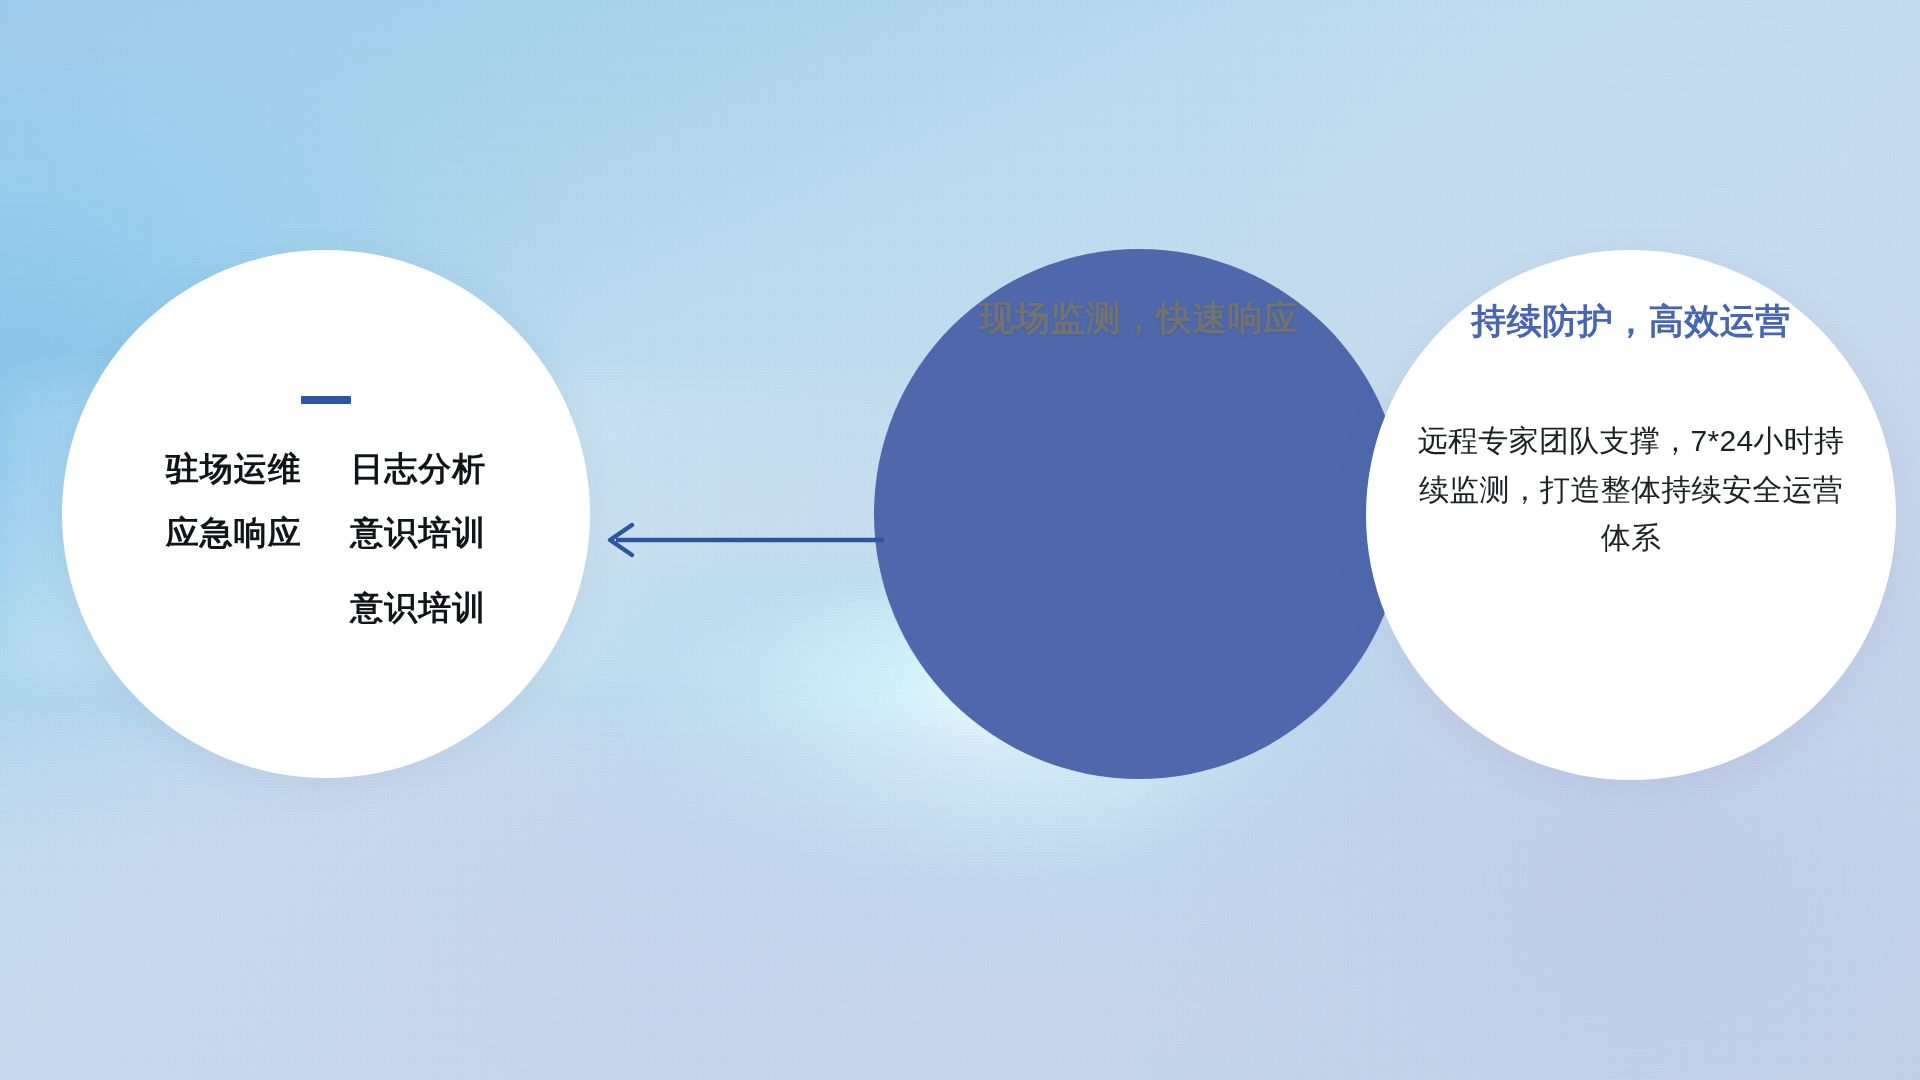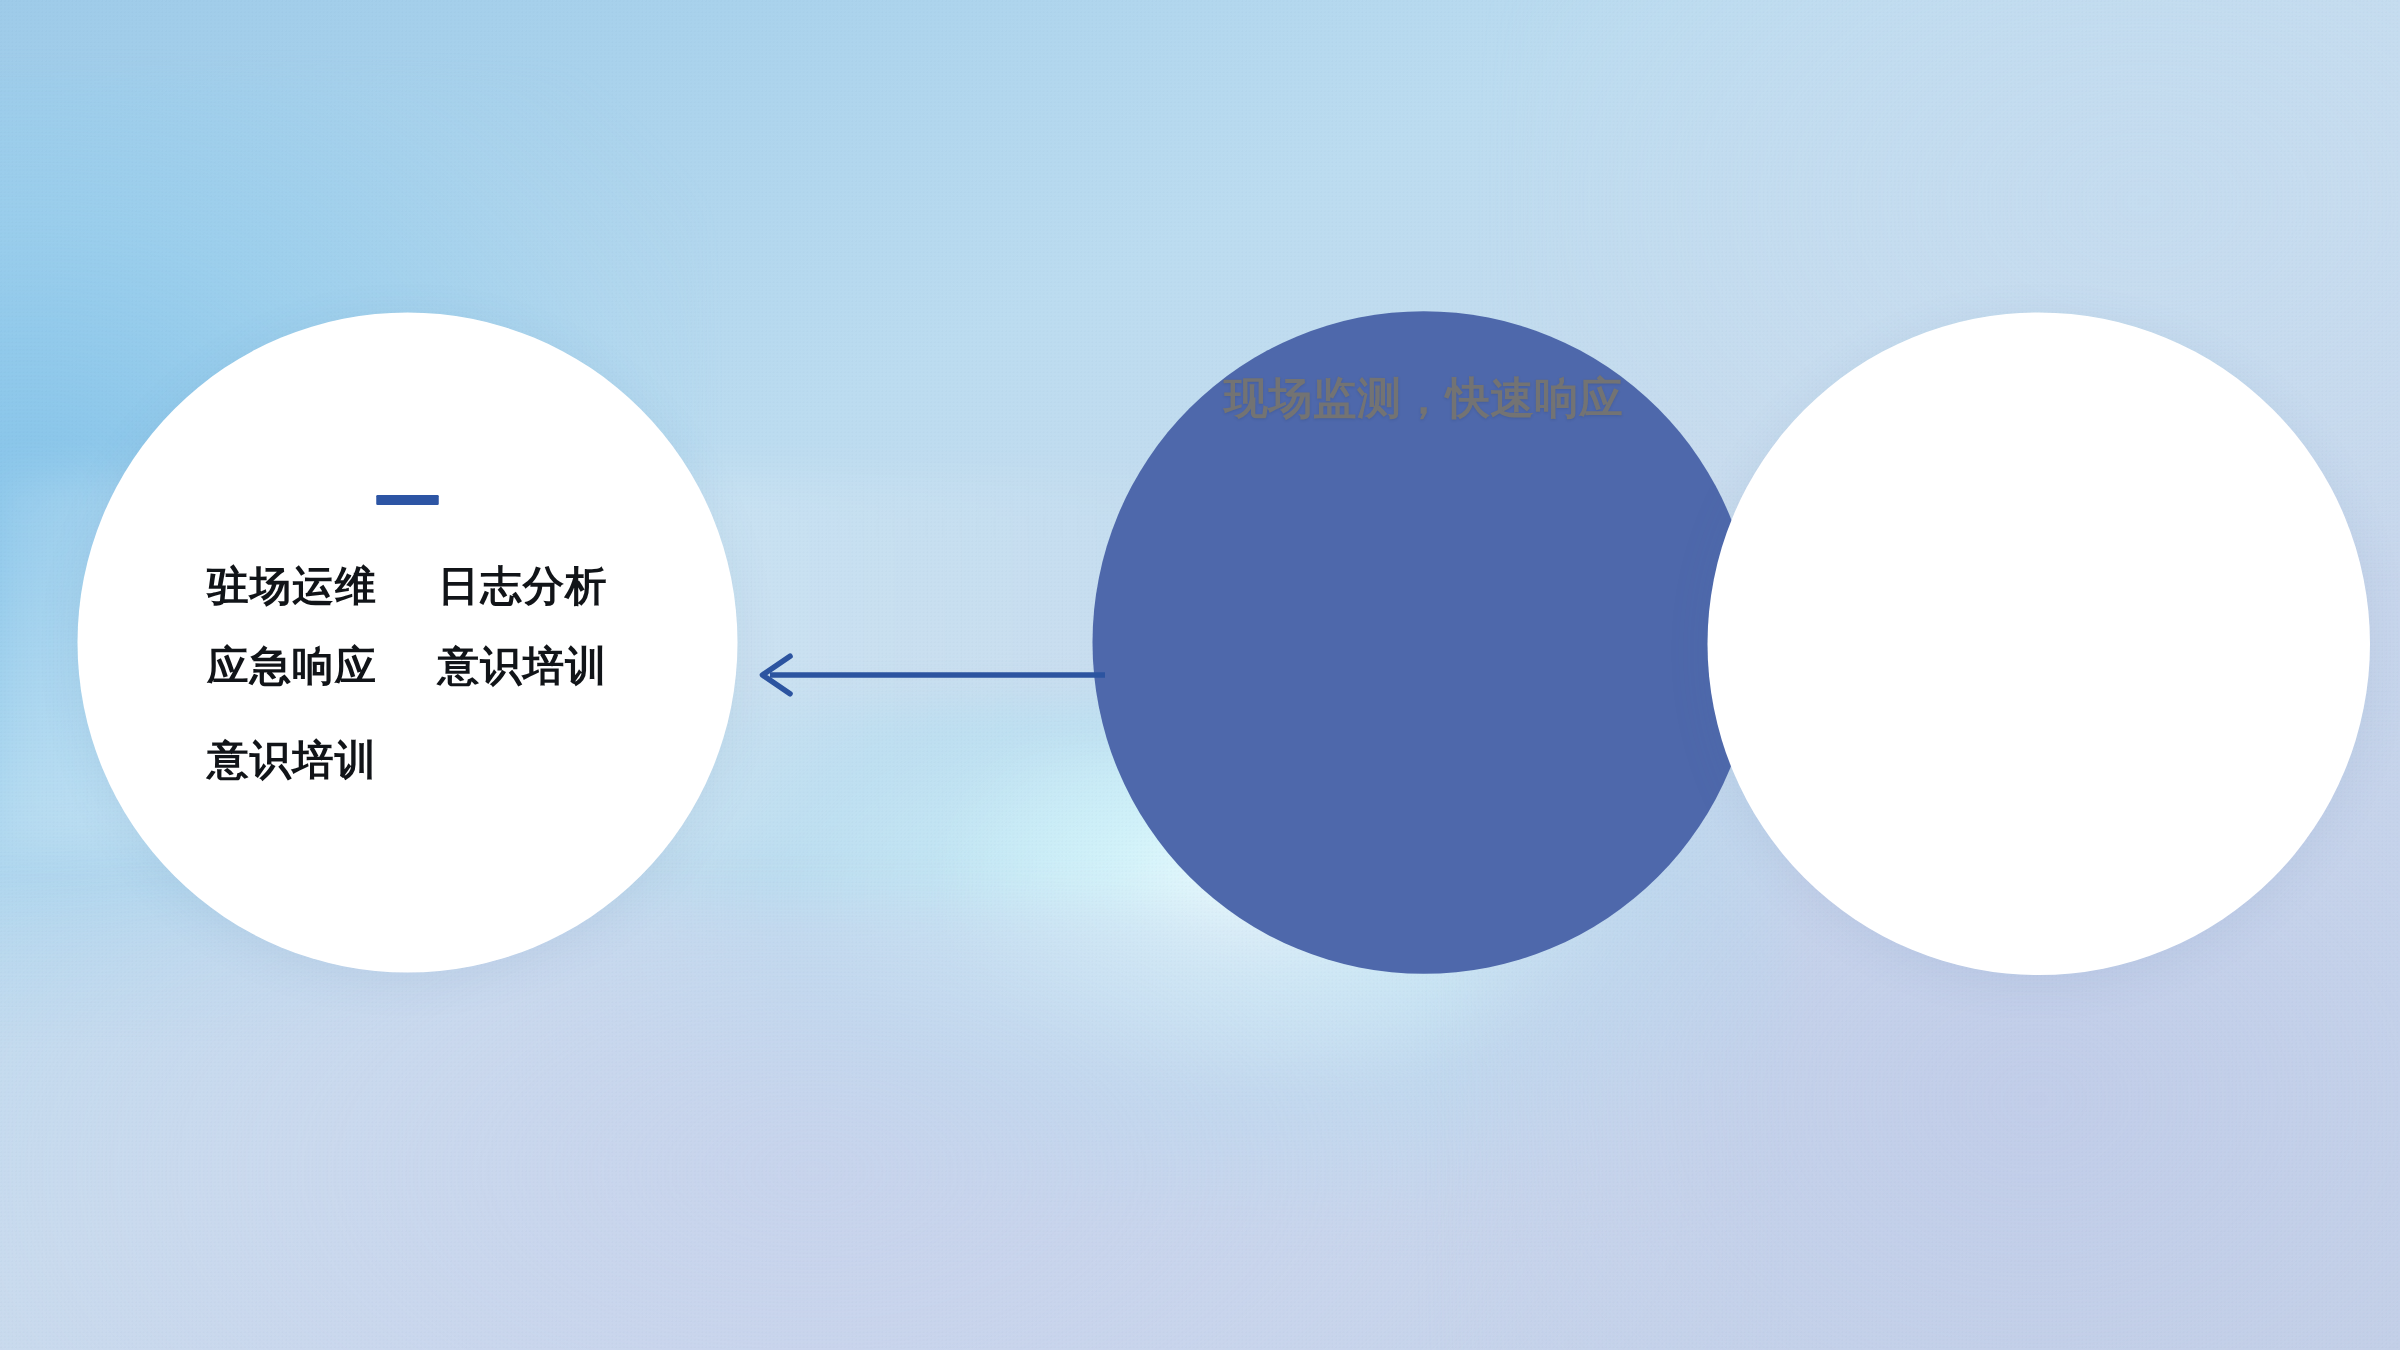--- a/index.html
+++ b/index.html
@@ -171,21 +171,21 @@
     box-sizing: border-box;
   }
   .accent-dash {
     width: 50px;
     height: 8px;
     background: #2d55a4;
     border-radius: 1px;
   }
   .left-lines {
     margin-top: 48px;
-    text-align: left;
+    text-align: right;
     color: #111418;
   }
   .left-line {
     font-size: 33px;
     font-weight: bold;
     letter-spacing: 1px;
     line-height: 1.0;
     white-space: nowrap;
   }
   .left-line + .left-line { margin-top: 31px; }
@@ -308,14 +308,18 @@
       <div class="left-line left-line-last">
         <span>意识培训</span>
       </div>
     </div>
   </div>
 
   <div class="mid-content">
     <div class="mid-title">现场监测，快速响应</div>
   </div>
 
+  <div class="right-content">
+    <div class="right-title">持续防护，高效运营</div>
+    <div class="right-body">远程专家团队支撑，7*24小时持续监测，打造整体持续安全运营体系</div>
+  </div>
 
 </div>
 
 </body></html>

